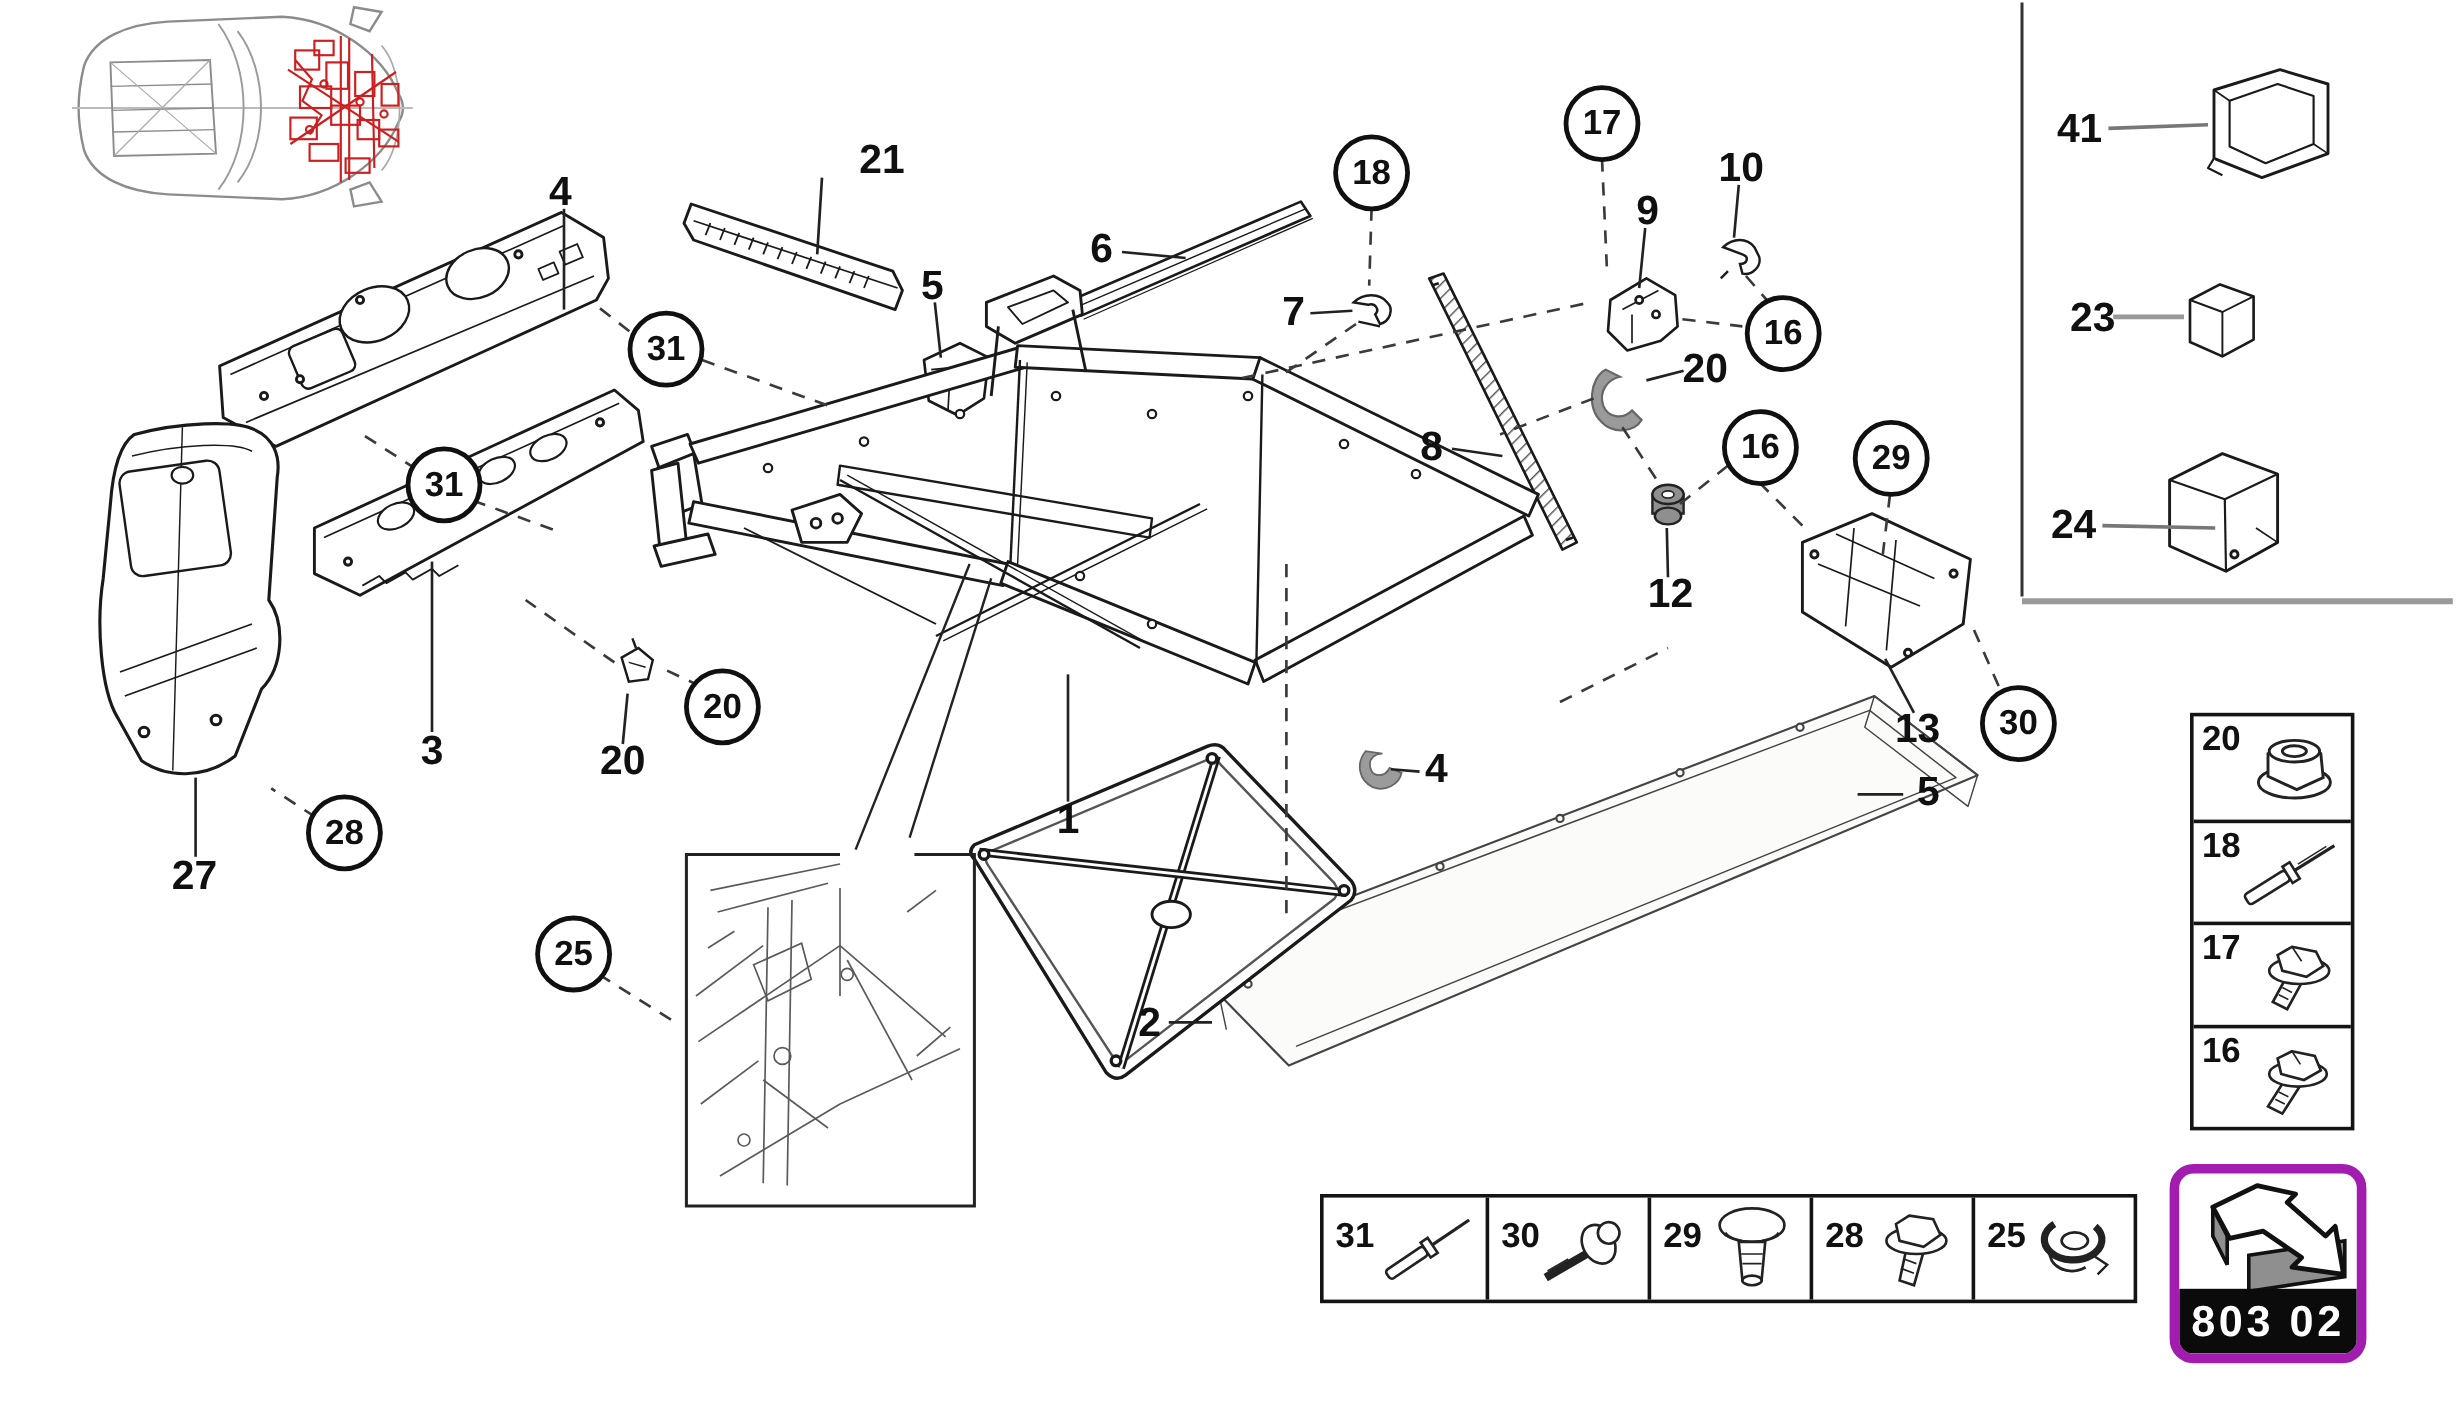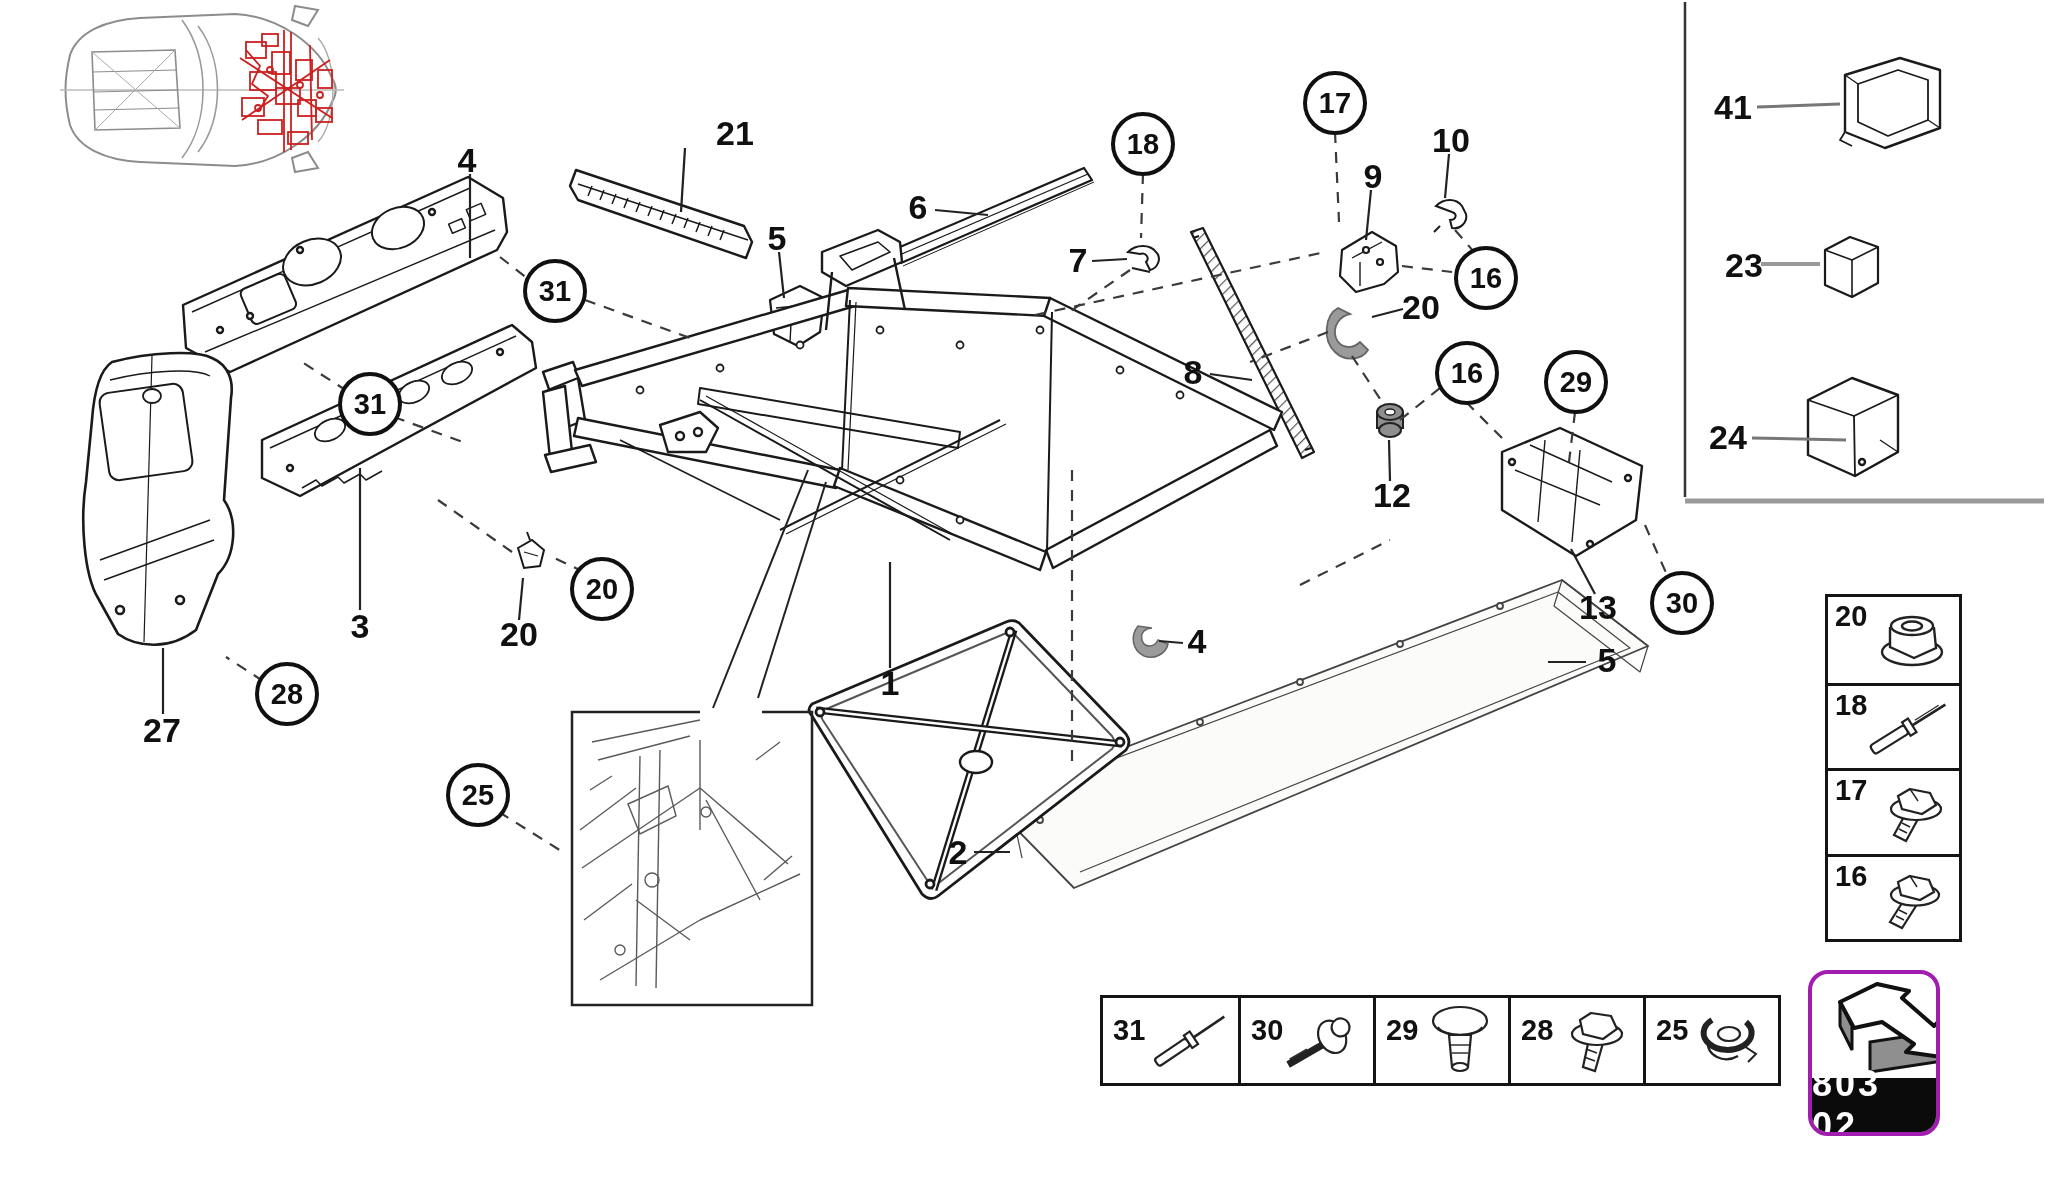--- a/index.html
+++ b/index.html
@@ -21,22 +21,22 @@
   .fastener-icon{position:absolute;right:1px;top:52%;transform:translateY(-50%);}
   
   .legend{position:absolute;left:1100px;top:995px;width:681px;height:91px;
            border:3px solid #141414;box-sizing:border-box;background:#fff;
            display:grid;grid-template-columns:repeat(5,1fr);}
   .legend-cell{position:relative;border-left:3px solid #141414;}
   .legend-cell:first-child{border-left:none;}
   .legend-num{position:absolute;left:10px;top:16px;font-weight:bold;font-size:29px;}
   .legend-icon{position:absolute;right:2px;top:50%;transform:translateY(-50%);}
   
-  .badge{position:absolute;left:1808px;top:970px;width:132px;height:166px;
-           border:4px solid #a21caf;border-radius:20px;background:#fff;
+  .badge{position:absolute;left:1808px;top:970px;width:164px;height:166px;
+           border:8px solid #a21caf;border-radius:20px;background:#fff;
            box-sizing:border-box;overflow:hidden;}
   .badge-art{position:absolute;left:0;top:0;width:156px;height:104px;}
   .badge-code{position:absolute;left:0;right:0;bottom:0;height:54px;background:#0b0b0b;
            color:#fff;font-weight:bold;font-size:36px;letter-spacing:3px;
            display:flex;align-items:center;justify-content:center;}
   .icon-svg *{vector-effect:none;}
 </style>
 </head>
 <body>
 

